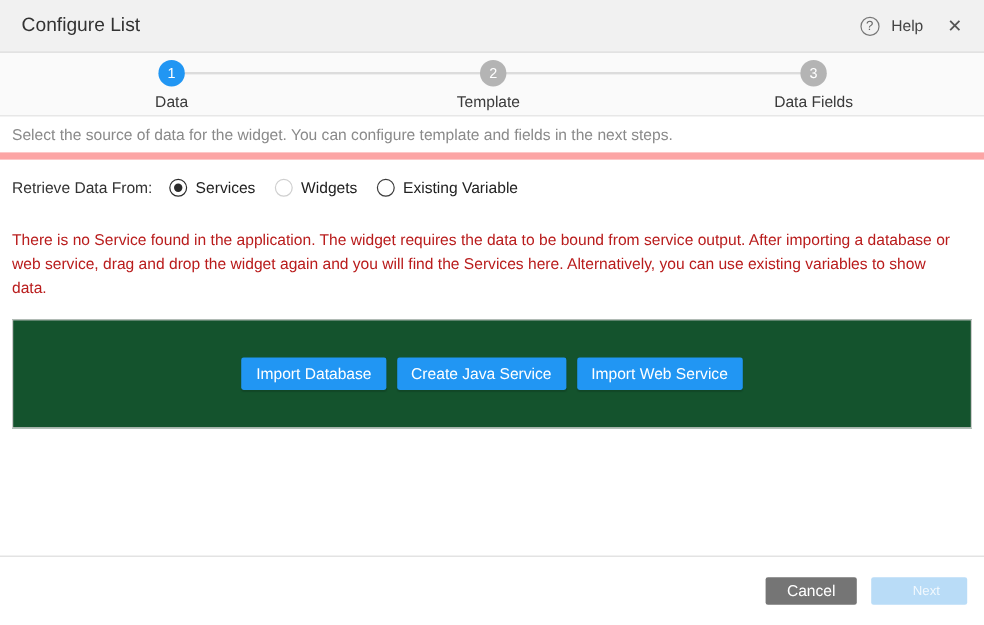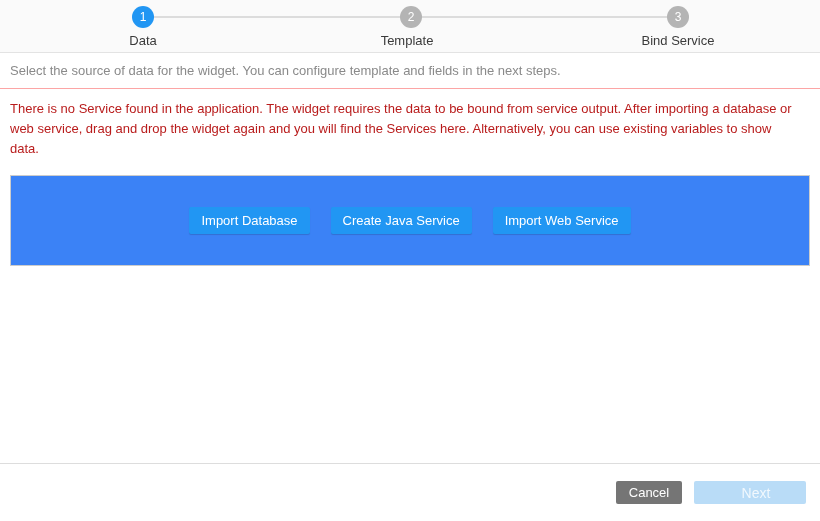--- a/index.html
+++ b/index.html
@@ -45,21 +45,21 @@
   .step-label {
     position: absolute; top: 33px; width: 140px; text-align: center;
     font-size: 13px; color: #3a3a3a;
   }
   .s1 .step-circle { left: 132px; } .s1 .step-label { left: 73px; }
   .s2 .step-circle { left: 400px; } .s2 .step-label { left: 337px; }
   .s3 .step-circle { left: 667px; } .s3 .step-label { left: 608px; }
 
   
   .desc-row {
-    height: 36px; border-bottom: 1px solid #fca5a5;
+    height: 36px; border-bottom: 6px solid #fca5a5;
     display: flex; align-items: center; padding: 0 10px;
     font-size: 13px; color: #8a8a8a;
   }
 
   
   .retrieve-row {
     height: 47px; display: flex; align-items: center; padding: 0 10px;
     font-size: 13px;
   }
   .retrieve-label { color: #333; width: 131px; }
@@ -79,74 +79,99 @@
 
   
   .empty-message {
     padding: 10px 10px 0 10px; font-size: 13px; color: #b91c1c;
     line-height: 20px; max-width: 812px;
   }
 
   
   .action-panel {
     margin: 16px 10px 0 10px; height: 91px;
-    background: #3b82f6; border: 1px solid #cccccc;
-    display: flex; align-items: center; justify-content: center; gap: 21px;
+    background: #14532d; border: 1px solid #cccccc;
+    display: flex; align-items: center; justify-content: center; gap: 9px;
   }
   .btn-primary {
     background: #2196f3; color: #ffffff; border: none; border-radius: 2px;
     font-family: "Liberation Sans", sans-serif;
     font-size: 13px; height: 27px; padding: 0 12px; cursor: pointer;
     box-shadow: 0 1px 1px rgba(0,0,0,0.15);
   }
 
   
   .footer {
     position: absolute; left: 0; right: 0; bottom: 0; height: 58px;
     border-top: 1px solid #dddddd; background: #ffffff;
     display: flex; align-items: center; justify-content: flex-end;
     padding-right: 14px; gap: 12px;
   }
   .btn-cancel {
     background: #757575; color: #ffffff; border: none; border-radius: 2px;
     font-family: "Liberation Sans", sans-serif;
-    font-size: 13px; width: 66px; height: 23px; cursor: pointer;
+    font-size: 13px; width: 76px; height: 23px; cursor: pointer;
   }
   .btn-next {
     background: #b9dcf7; color: rgba(255,255,255,0.8); border: none; border-radius: 2px;
     font-family: "Liberation Sans", sans-serif;
-    font-size: 14px; width: 112px; height: 23px; cursor: default; padding-left: 12px;
+    font-size: 11px; width: 80px; height: 23px; cursor: default; padding-left: 12px;
   }
 </style>
 </head>
 <body>
 
 <div class="dialog">
 
+  <div class="header">
+    <div class="header-title">Configure List</div>
+    <div class="header-right">
+      <span class="help-icon">?</span>
+      <span class="help-label">Help</span>
+      <span class="close-icon">✕</span>
+    </div>
+  </div>
 
   <div class="stepper">
     <div class="step-line"></div>
     <div class="s1">
       <div class="step-circle active">1</div>
       <div class="step-label">Data</div>
     </div>
     <div class="s2">
       <div class="step-circle inactive">2</div>
       <div class="step-label">Template</div>
     </div>
     <div class="s3">
       <div class="step-circle inactive">3</div>
-      <div class="step-label">Bind Service</div>
+      <div class="step-label">Data Fields</div>
     </div>
   </div>
 
   <div class="desc-row">
     <span>Select the source of data for the widget. You can configure template and fields in the next steps.</span>
   </div>
 
+  <div class="retrieve-row">
+    <span class="retrieve-label">Retrieve Data From:</span>
+    <div class="radio-group">
+      <label class="radio-item">
+        <span class="radio-circle selected"></span>
+        <span class="radio-label">Services</span>
+      </label>
+      <label class="radio-item">
+        <span class="radio-circle disabled"></span>
+        <span class="radio-label">Widgets</span>
+      </label>
+      <label class="radio-item">
+        <span class="radio-circle unselected"></span>
+        <span class="radio-label">Existing Variable</span>
+      </label>
+    </div>
+  </div>
 
   <div class="empty-message">There is no Service found in the application. The widget requires the data to be bound from service output. After importing a database or web service, drag and drop the widget again and you will find the Services here. Alternatively, you can use existing variables to show data.</div>
 
   <div class="action-panel">
     <button class="btn-primary">Import Database</button>
     <button class="btn-primary">Create Java Service</button>
     <button class="btn-primary">Import Web Service</button>
   </div>
 
   <div class="footer">

